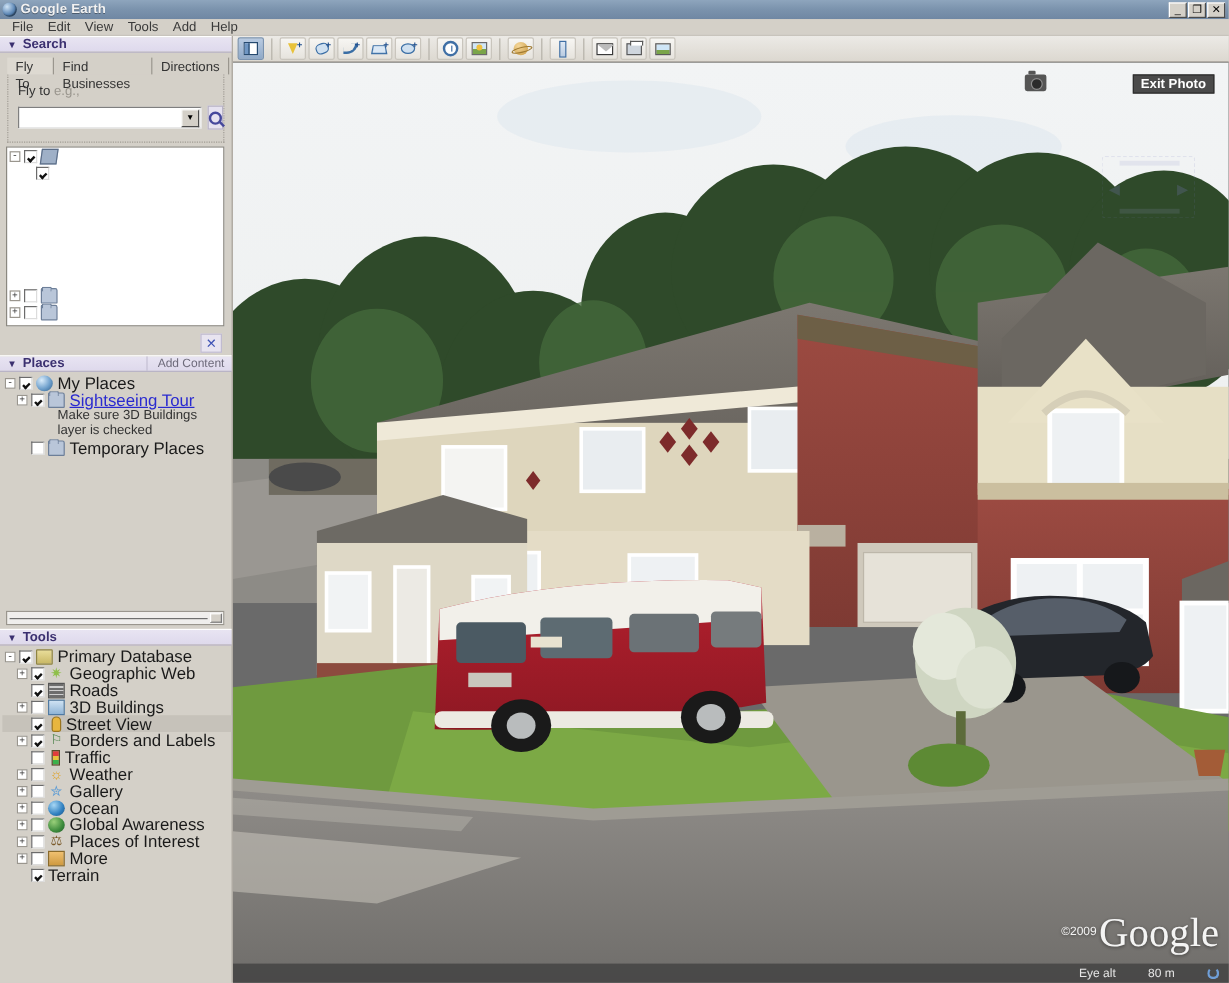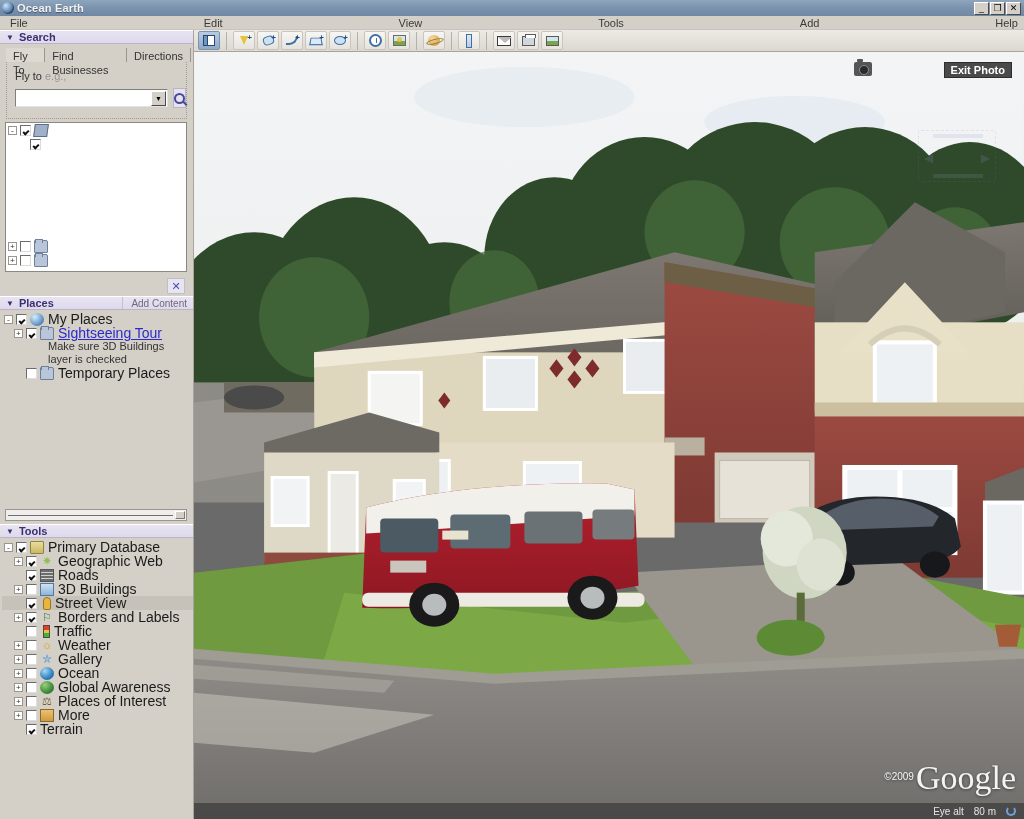--- a/index.html
+++ b/index.html
@@ -29,21 +29,21 @@
     width: 15px; height: 13px; background: #d4d0c8;
     border: 1px solid; border-color: #fff #4a4a4a #4a4a4a #fff;
     display: flex; align-items: center; justify-content: center;
     font-size: 9px; color: #000; line-height: 1; font-family: "Liberation Sans", sans-serif;
     cursor: pointer;
   }
 
   
   .menubar {
     height: 14px; background: #d4d0c8; display: flex; align-items: center;
-    padding-left: 4px; border-bottom: 1px solid #c8c4bc; justify-content: space-between;
+    padding-left: 4px; border-bottom: 1px solid #c8c4bc;
   }
   .menu-item { padding: 0 6px; font-size: 11px; color: #3a3a3a; cursor: pointer; line-height: 14px; }
 
   
   .body-row { display: flex; height: 789px; }
   .sidebar { width: 194px; height: 789px; background: #d4d0c8; position: relative;
              border-right: 1px solid #a8a49c; }
 
   
   .panel-head {
@@ -238,37 +238,37 @@
     font-family: "Liberation Serif", serif; font-size: 34px; line-height: 34px;
     text-shadow: 0 1px 3px rgba(0,0,0,.5); opacity: .92; margin-top: 16px;
   }
   .gwatermark .cp {
     font-family: "Liberation Sans", sans-serif; font-size: 10px;
     vertical-align: 9px; margin-right: 2px;
   }
   .statusbar {
     position: absolute; right: 0; bottom: 0; height: 16px; width: 100%;
     background: rgba(60,60,60,.72); display: flex; align-items: center;
-    justify-content: flex-end; gap: 10px; padding-right: 8px; color: #e6e6e6; font-size: 10px;
+    justify-content: flex-end; gap: 27px; padding-right: 8px; color: #e6e6e6; font-size: 10px;
   }
   .statusbar .spin {
     width: 10px; height: 10px; border: 2px solid #6f9fd8; border-radius: 50%;
     border-top-color: transparent;
   }
 </style>
 </head>
 <body>
 
 <div id="app">
 
   <div class="titlebar">
     <div class="tb-icon">
         <div class="globe"></div>
       </div>
-    <div class="tb-title">Ocean Earth</div>
+    <div class="tb-title">Google Earth</div>
     <div class="tb-spacer"></div>
     <div class="tb-btns">
       <div class="tb-btn">_</div>
       <div class="tb-btn">❐</div>
       <div class="tb-btn">✕</div>
     </div>
   </div>
 
   <div class="menubar">
     <div class="menu-item">File</div>

